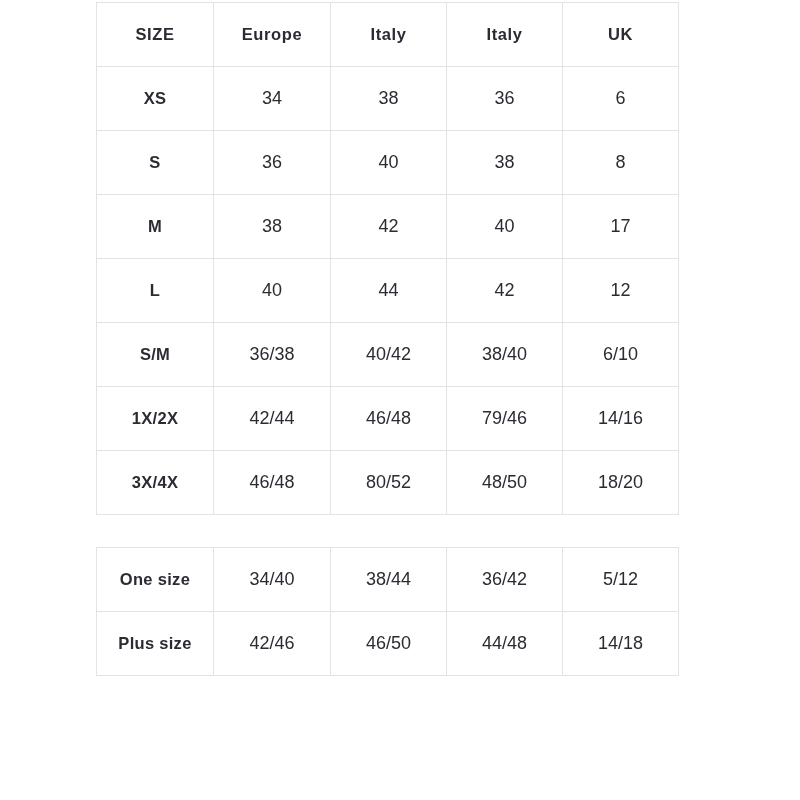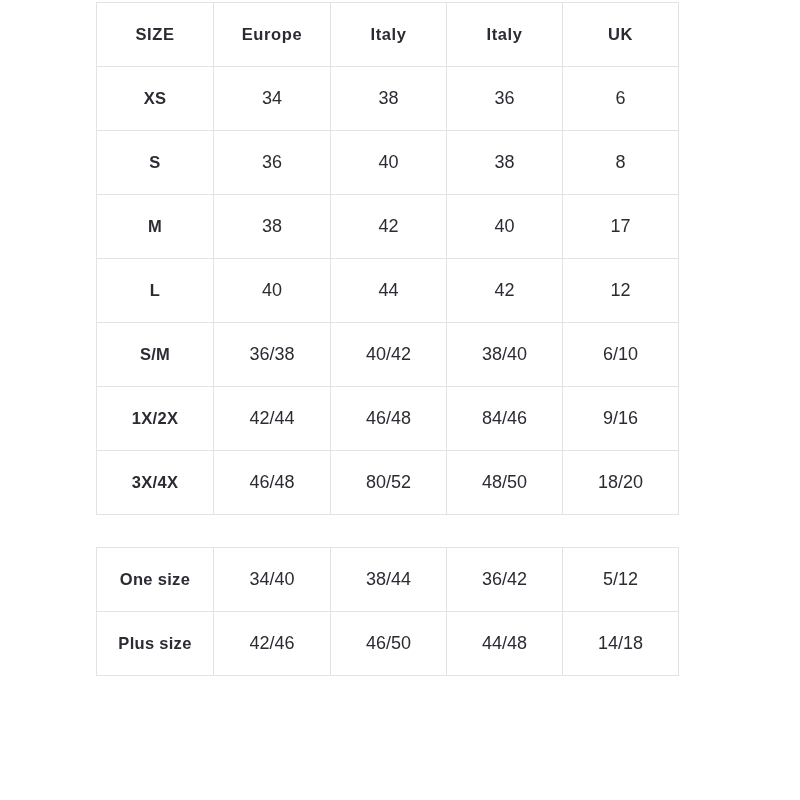--- a/index.html
+++ b/index.html
@@ -121,22 +121,22 @@
           <td class="rowhead">S/M</td>
           <td>36/38</td>
           <td>40/42</td>
           <td>38/40</td>
           <td>6/10</td>
         </tr>
         <tr>
           <td class="rowhead">1X/2X</td>
           <td>42/44</td>
           <td>46/48</td>
-          <td>84/46</td>
-          <td>9/16</td>
+          <td>79/46</td>
+          <td>14/16</td>
         </tr>
         <tr>
           <td class="rowhead">3X/4X</td>
           <td>46/48</td>
           <td>80/52</td>
           <td>48/50</td>
           <td>18/20</td>
         </tr>
       </tbody>
     </table>

